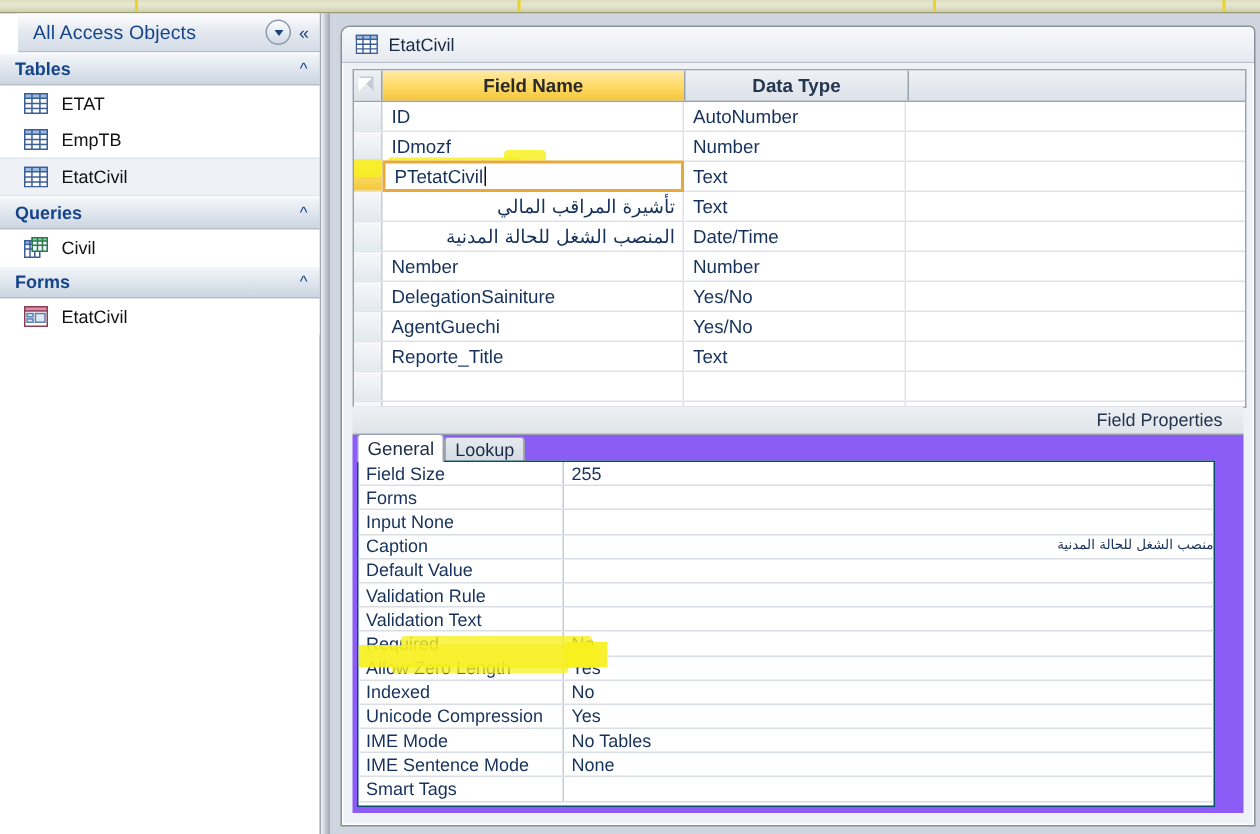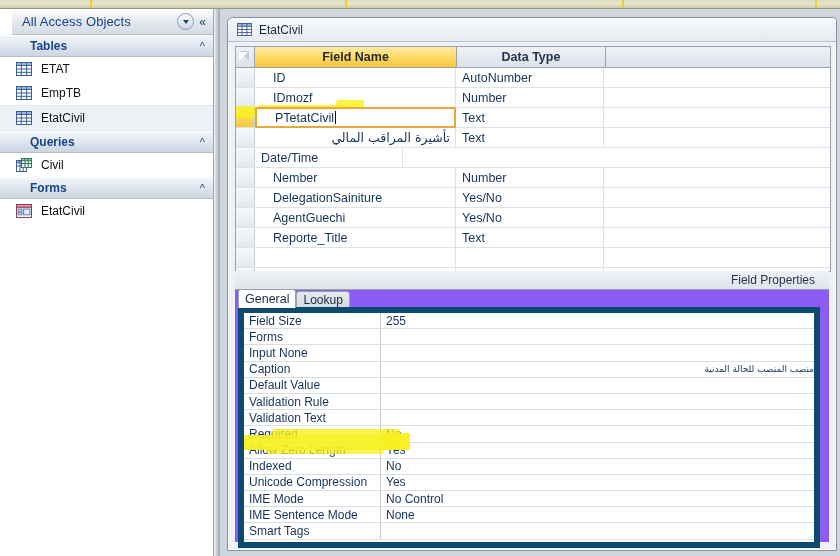--- a/index.html
+++ b/index.html
@@ -26,21 +26,21 @@
   .nav-header-btns{position:absolute;right:4px;top:0;height:25px;display:flex;align-items:center;gap:5px;}
   .nav-drop{width:15px;height:15px;border-radius:50%;
     background:linear-gradient(#fdfefe,#cfd9e6);border:1px solid #8c9bad;
     display:flex;align-items:center;justify-content:center;}
   .nav-drop .cv{width:0;height:0;border-left:3.5px solid transparent;border-right:3.5px solid transparent;border-top:4px solid #1c3f7a;}
   .nav-collapse{color:#1c3f7a;font-size:12px;line-height:1;padding-right:3px;}
 
   .grp-header{height:20px;display:flex;align-items:center;position:relative;
     background:linear-gradient(#f3f6fa,#dde4ed 55%,#ccd5e1);
     border-top:1px solid #ffffff;border-bottom:1px solid #b7bfca;}
-  .grp-header .lbl{padding-left:10px;font-size:12px;font-weight:bold;color:#15448a;margin-left:20px;}
+  .grp-header .lbl{padding-left:10px;font-size:12px;font-weight:bold;color:#15448a;}
   .grp-header .chev{position:absolute;right:8px;color:#15448a;font-size:11px;}
 
   .nav-item{height:24px;display:flex;align-items:center;padding-left:16px;background:#fff;}
   .nav-item.sel{background:#eef2f7;border-top:1px solid #e2e8f0;border-bottom:1px solid #e2e8f0;}
   .nav-item .ico{width:16px;height:14px;margin-right:9px;flex:0 0 auto;}
   .nav-item .txt{font-size:12px;color:#111;}
 
   
   .doc-bg{position:absolute;left:214px;top:9px;width:626px;height:547px;background:#ced5de;}
   .splitter{position:absolute;left:214px;top:9px;width:6px;height:547px;
@@ -75,21 +75,21 @@
     font-size:12.5px;color:#2a2a2a;}
   .gh-type{width:148px;border-right:1px solid #9aa3ad;
     display:flex;align-items:center;justify-content:center;
     font-size:12.5px;color:#24354f;}
   .gh-desc{flex:1;}
 
   .grow{display:flex;height:19px;border-bottom:1px solid #dde2e8;}
   .gr-sel{width:18px;border-right:1px solid #c6ced7;background:linear-gradient(#f6f8fa,#e4e9ef);}
   .grow.cur .gr-sel{background:linear-gradient(#ffe484,#f5c93b);}
   .gr-name{width:201px;border-right:1px solid #dde2e8;display:flex;align-items:center;
-    padding-left:18px;font-size:12.5px;color:#16325c;box-sizing:border-box;position:relative;}
+    padding-left:6px;font-size:12.5px;color:#16325c;box-sizing:border-box;position:relative;}
   .gr-type{width:148px;border-right:1px solid #dde2e8;display:flex;align-items:center;
     padding-left:6px;font-size:12.5px;color:#16325c;box-sizing:border-box;}
   .gr-desc{flex:1;}
   .gr-name.rtl{direction:rtl;text-align:left;padding-right:5px;padding-left:0;
     font-family:"DejaVu Sans",sans-serif;font-size:12.5px;}
   .grow.cur .gr-name{border:2px solid #e8a93a;background:#fff;box-sizing:border-box;
     margin:-1px 0;height:21px;z-index:4;}
   .caret{display:inline-block;width:1px;height:13px;background:#111;margin-left:1px;
     vertical-align:-2px;}
 
@@ -105,21 +105,21 @@
   .fp-bar .t{font-size:12px;color:#24354f;padding-right:14px;}
 
   .fp-panel{position:absolute;left:7px;top:272px;width:594px;height:252px;background:#8b5cf6;}
   .fp-tabs{position:absolute;left:3px;top:0;display:flex;align-items:flex-end;height:18px;}
   .fp-tab{height:16px;padding:0 6px;font-size:12px;color:#1b2b45;display:flex;align-items:center;
     border:1px solid #9aa3ad;border-bottom:none;background:linear-gradient(#e6eaf0,#d4dae2);
     border-top-left-radius:3px;border-top-right-radius:3px;}
   .fp-tab.active{height:18px;background:#ffffff;font-size:12.5px;z-index:3;}
 
   .fp-grid{position:absolute;left:3px;top:17px;width:570px;height:229px;
-    border:6px solid #0c4a6e;background:#ffffff;overflow:hidden;}
+    border:1px solid #0c4a6e;background:#ffffff;overflow:hidden;}
   .fprow{display:flex;height:15.2px;border-bottom:1px solid #d9dee4;position:relative;}
   .fp-k{width:137px;border-right:1px solid #c3cad2;display:flex;align-items:center;
     padding-left:5px;font-size:12px;color:#16325c;box-sizing:border-box;}
   .fp-v{flex:1;display:flex;align-items:center;padding-left:5px;font-size:12px;color:#16325c;}
   .fp-v.rtl{direction:rtl;justify-content:flex-start;padding-right:0;padding-left:6px;
     font-family:"DejaVu Sans",sans-serif;font-size:9px;color:#16325c;}
 </style>
 </head>
 <body>
 
@@ -286,20 +286,21 @@
 
       <div class="grow">
         <div class="gr-sel"></div>
         <div class="gr-name rtl">تأشيرة المراقب المالي</div>
         <div class="gr-type">Text</div>
         <div class="gr-desc"></div>
       </div>
 
       <div class="grow">
         <div class="gr-sel"></div>
+        <div class="gr-name rtl">المنصب الشغل للحالة المدنية</div>
         <div class="gr-type">Date/Time</div>
         <div class="gr-desc"></div>
       </div>
 
       <div class="grow">
         <div class="gr-sel"></div>
         <div class="gr-name">Nember</div>
         <div class="gr-type">Number</div>
         <div class="gr-desc"></div>
       </div>
@@ -363,21 +364,21 @@
         <div class="fprow">
           <div class="fp-k">Forms</div>
           <div class="fp-v"></div>
         </div>
         <div class="fprow">
           <div class="fp-k">Input None</div>
           <div class="fp-v"></div>
         </div>
         <div class="fprow">
           <div class="fp-k">Caption</div>
-          <div class="fp-v rtl">منصب المنصب للحالة المدنية</div>
+          <div class="fp-v rtl">منصب الشغل للحالة المدنية</div>
         </div>
         <div class="fprow">
           <div class="fp-k">Default Value</div>
           <div class="fp-v"></div>
         </div>
         <div class="fprow">
           <div class="fp-k">Validation Rule</div>
           <div class="fp-v"></div>
         </div>
         <div class="fprow">
@@ -395,21 +396,21 @@
         <div class="fprow">
           <div class="fp-k">Indexed</div>
           <div class="fp-v">No</div>
         </div>
         <div class="fprow">
           <div class="fp-k">Unicode Compression</div>
           <div class="fp-v">Yes</div>
         </div>
         <div class="fprow">
           <div class="fp-k">IME Mode</div>
-          <div class="fp-v">No Control</div>
+          <div class="fp-v">No Tables</div>
         </div>
         <div class="fprow">
           <div class="fp-k">IME Sentence Mode</div>
           <div class="fp-v">None</div>
         </div>
         <div class="fprow">
           <div class="fp-k">Smart Tags</div>
           <div class="fp-v"></div>
         </div>
 

